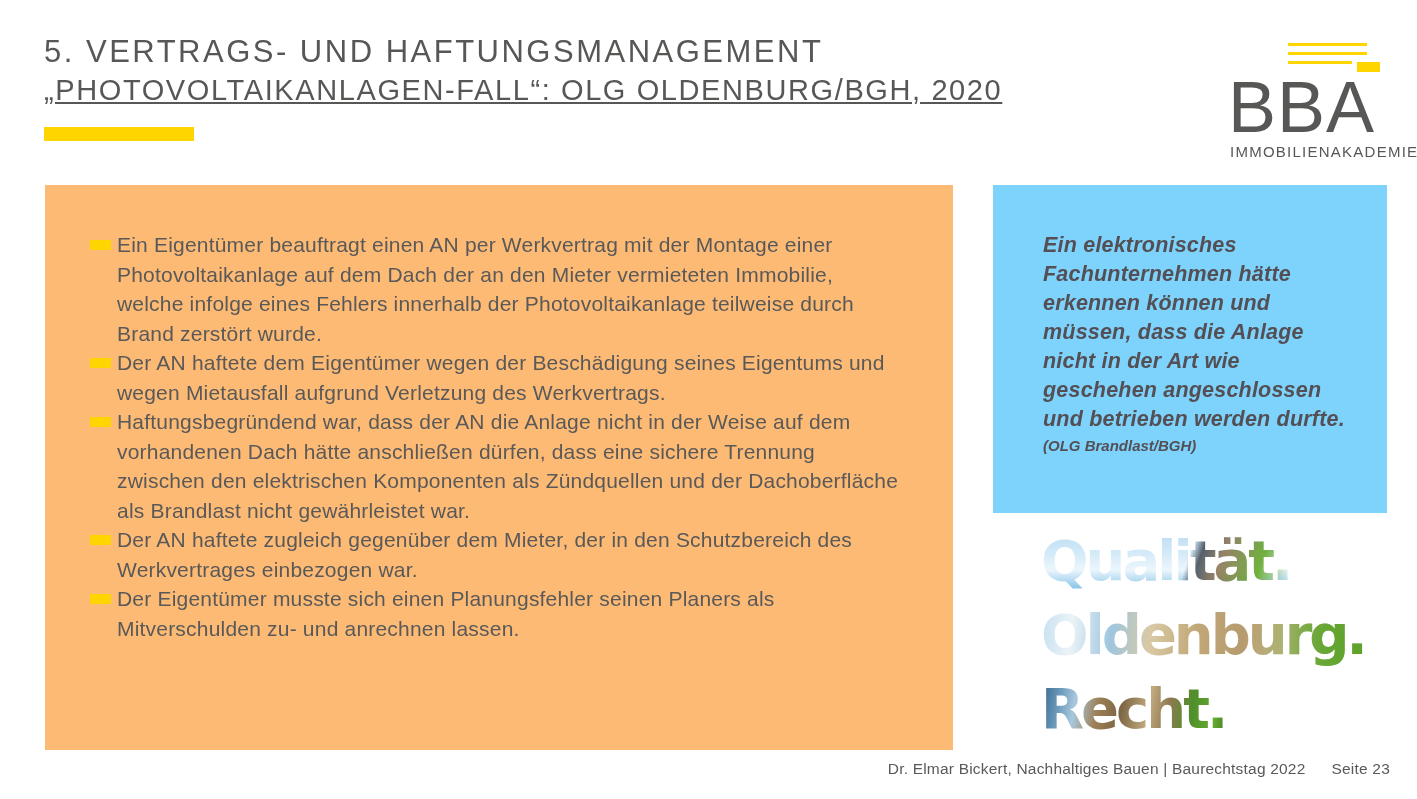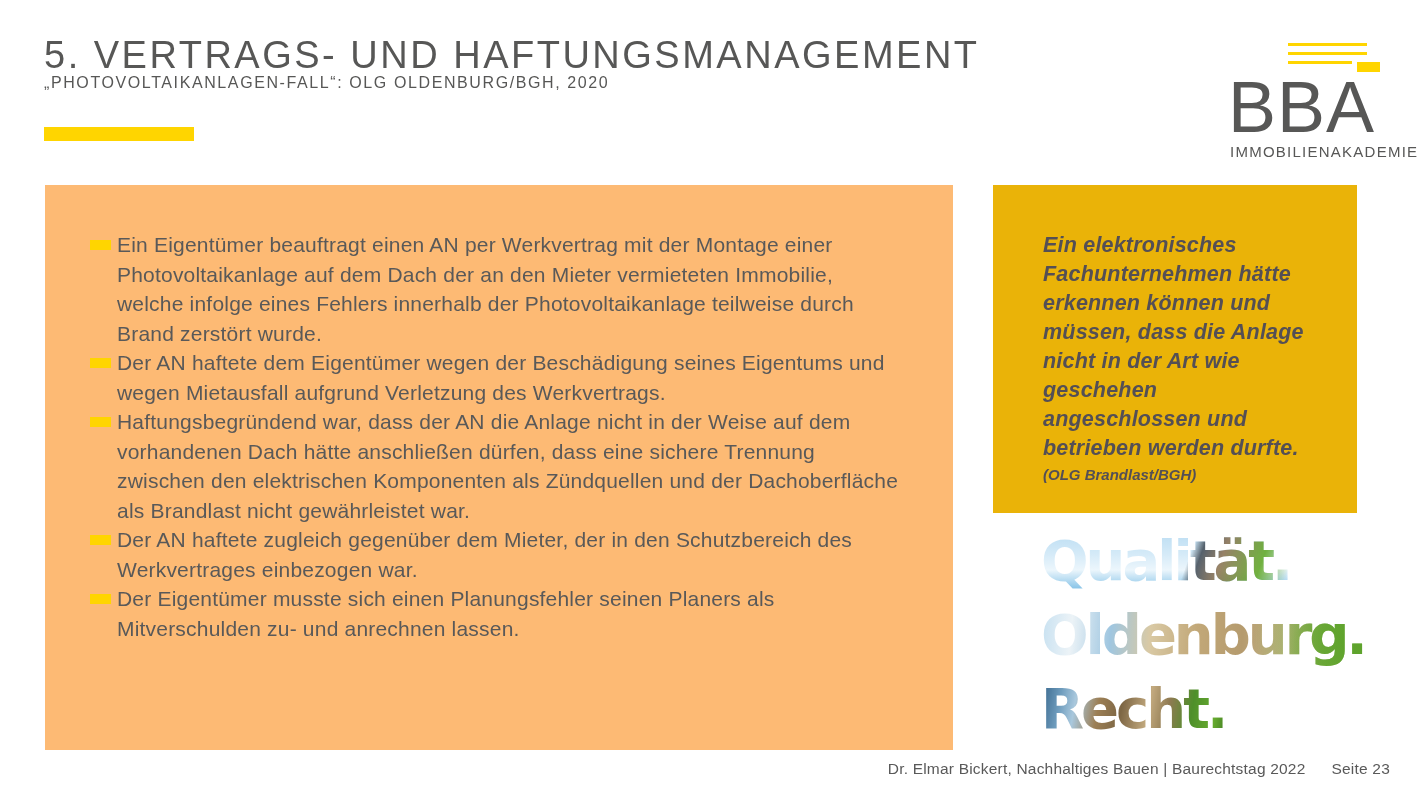--- a/index.html
+++ b/index.html
@@ -7,27 +7,27 @@
     width:1417px;height:799px;position:relative;overflow:hidden;
     background:#ffffff;
     font-family:"Liberation Sans", sans-serif;
     -webkit-font-smoothing:antialiased;
   }
   .slide{position:absolute;inset:0;}
 
   
   .page-title{
     position:absolute;left:44px;top:34px;margin:0;
-    font-size:38px;font-weight:400;letter-spacing:2.5px;
+    font-size:31px;font-weight:400;letter-spacing:2.5px;
     color:#575756;white-space:nowrap;
   }
   .page-subtitle{
     position:absolute;left:44px;top:74px;margin:0;
-    font-size:16px;font-weight:400;letter-spacing:1.6px;
-    color:#575756;white-space:nowrap;
+    font-size:29px;font-weight:400;letter-spacing:1.6px;
+    color:#575756;white-space:nowrap;text-decoration:underline;
   }
   .accent-bar{
     position:absolute;left:44px;top:127px;width:150px;height:14px;
     background:#FFD500;
   }
 
   
   .logo{position:absolute;left:1228px;top:43px;width:160px;height:110px;}
   .logo-lines{position:absolute;left:0;top:0;width:160px;height:32px;}
   .logo-line{position:absolute;background:#FFD500;height:3px;}
@@ -58,22 +58,22 @@
   .bullet-marker{
     flex:0 0 21px;height:10px;margin-top:10px;margin-right:6px;
     background:#FFD500;
   }
   .bullet-text{
     flex:1;font-size:21px;line-height:29.5px;color:#595959;letter-spacing:0.2px;
   }
 
   
   .quote-box{
-    position:absolute;left:993px;top:185px;width:364px;height:328px;
-    background:#eab308;box-sizing:border-box;
+    position:absolute;left:993px;top:185px;width:394px;height:328px;
+    background:#7dd3fc;box-sizing:border-box;
     padding:46px 38px 0 50px;
   }
   .quote-text{
     margin:0;font-size:21.5px;line-height:29px;
     font-style:italic;font-weight:700;color:#544f55;letter-spacing:0.2px;
   }
   .quote-source{
     margin:2px 0 0 0;font-size:15px;line-height:20px;
     font-style:italic;font-weight:700;color:#544f55;
   }

